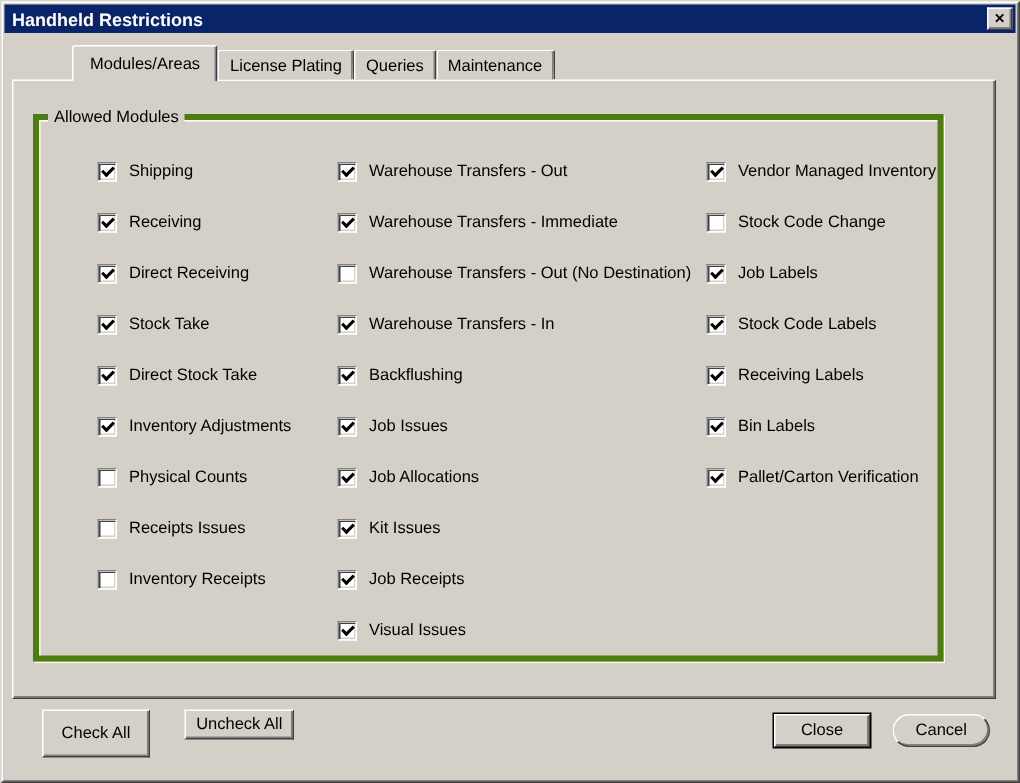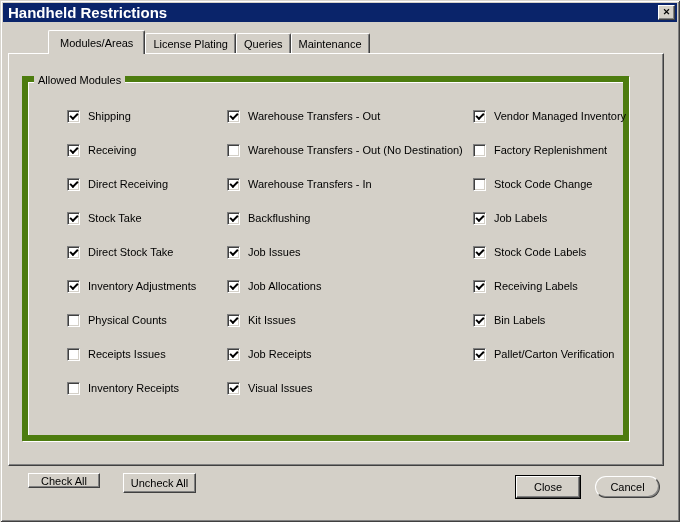--- a/index.html
+++ b/index.html
@@ -8,21 +8,21 @@
     position:relative;width:680px;height:522px;background:#D4D0C8;
     font-family:"Liberation Sans",sans-serif;font-size:11px;color:#000;
     box-shadow: inset 1px 1px 0 #d8d5ce, inset -1px -1px 0 #404040,
                 inset 2px 2px 0 #ffffff, inset -2px -2px 0 #808080;
     overflow:hidden;
   }
   .titlebar{
     position:absolute;left:3px;top:3px;right:3px;height:19px;
     display:flex;align-items:center;padding:0 2px 0 5px;background:#0A246A;
   }
-  .title{color:#fff;font-weight:bold;font-size:15px;flex:1;white-space:nowrap;}
+  .title{color:#fff;font-weight:bold;font-size:12px;flex:1;white-space:nowrap;}
   .xbtn{
     width:17px;height:15px;background:#D4D0C8;
     border:1px solid;border-color:#fff #404040 #404040 #fff;
     box-shadow: inset -1px -1px 0 #808080;
     display:flex;align-items:center;justify-content:center;
     font-size:9px;font-weight:bold;line-height:1;cursor:default;
   }
   .tabs{
     position:absolute;left:14px;top:30px;height:24px;
     display:flex;align-items:flex-end;z-index:3;padding-left:34px;
@@ -37,21 +37,21 @@
   .tab.active{
     height:24px;margin-bottom:0;padding:0 11px;position:relative;z-index:4;
   }
   .panel{
     position:absolute;left:8px;top:53px;width:656px;height:413px;background:#D4D0C8;
     border:1px solid;border-color:#fff #404040 #404040 #fff;
     box-shadow: inset -1px -1px 0 #808080;
   }
   .group{
     position:absolute;left:13px;top:22px;width:607px;height:365px;
-    border:6px solid #4d7c0f;
+    border:4px solid #4d7c0f;
     box-shadow: 1px 1px 0 #ffffff, inset 1px 1px 0 #ffffff;
   }
   .group-label{
     position:absolute;left:6px;top:-8px;background:#D4D0C8;padding:0 4px;white-space:nowrap;
   }
   .col{position:absolute;top:17px;}
   .col.c1{left:39px;}
   .col.c2{left:199px;}
   .col.c3{left:445px;}
   .row{display:flex;align-items:center;height:34px;}
@@ -67,21 +67,21 @@
   }
   .cb-label{margin-left:8px;white-space:nowrap;}
   .btn{
     position:absolute;background:#D4D0C8;cursor:default;white-space:nowrap;
     border:1px solid;border-color:#fff #404040 #404040 #fff;
     box-shadow: inset -1px -1px 0 #808080;
     display:flex;align-items:center;justify-content:center;
     font-family:inherit;font-size:11px;color:#000;
   }
   .btn.default{box-shadow: inset -1px -1px 0 #808080, 0 0 0 1px #000;}
-  #btn-check-all{left:28px;top:473px;width:72px;height:15px;}
+  #btn-check-all{left:28px;top:473px;width:72px;height:32px;}
   #btn-uncheck-all{left:123px;top:473px;width:73px;height:20px;}
   #btn-close{left:516px;top:476px;width:64px;height:22px;}
   #btn-cancel{left:595px;top:476px;width:65px;height:22px;border-radius:11px;}
 </style>
 </head>
 <body>
 
 <div class="dialog">
 
   <div class="titlebar" style="background: rgb(10, 36, 106);">
@@ -138,20 +138,24 @@
             <span class="cb"></span>
             <span class="cb-label">Inventory Receipts</span>
           </div>
         </div>
       <div class="col c2">
           <div class="row">
             <span class="cb checked"></span>
             <span class="cb-label">Warehouse Transfers - Out</span>
           </div>
           <div class="row">
+            <span class="cb checked"></span>
+            <span class="cb-label">Warehouse Transfers - Immediate</span>
+          </div>
+          <div class="row">
             <span class="cb"></span>
             <span class="cb-label">Warehouse Transfers - Out (No Destination)</span>
           </div>
           <div class="row">
             <span class="cb checked"></span>
             <span class="cb-label">Warehouse Transfers - In</span>
           </div>
           <div class="row">
             <span class="cb checked"></span>
             <span class="cb-label">Backflushing</span>
@@ -174,24 +178,20 @@
           </div>
           <div class="row">
             <span class="cb checked"></span>
             <span class="cb-label">Visual Issues</span>
           </div>
         </div>
       <div class="col c3">
           <div class="row">
             <span class="cb checked"></span>
             <span class="cb-label">Vendor Managed Inventory</span>
-          </div>
-          <div class="row">
-            <span class="cb"></span>
-            <span class="cb-label">Factory Replenishment</span>
           </div>
           <div class="row">
             <span class="cb"></span>
             <span class="cb-label">Stock Code Change</span>
           </div>
           <div class="row">
             <span class="cb checked"></span>
             <span class="cb-label">Job Labels</span>
           </div>
           <div class="row">

